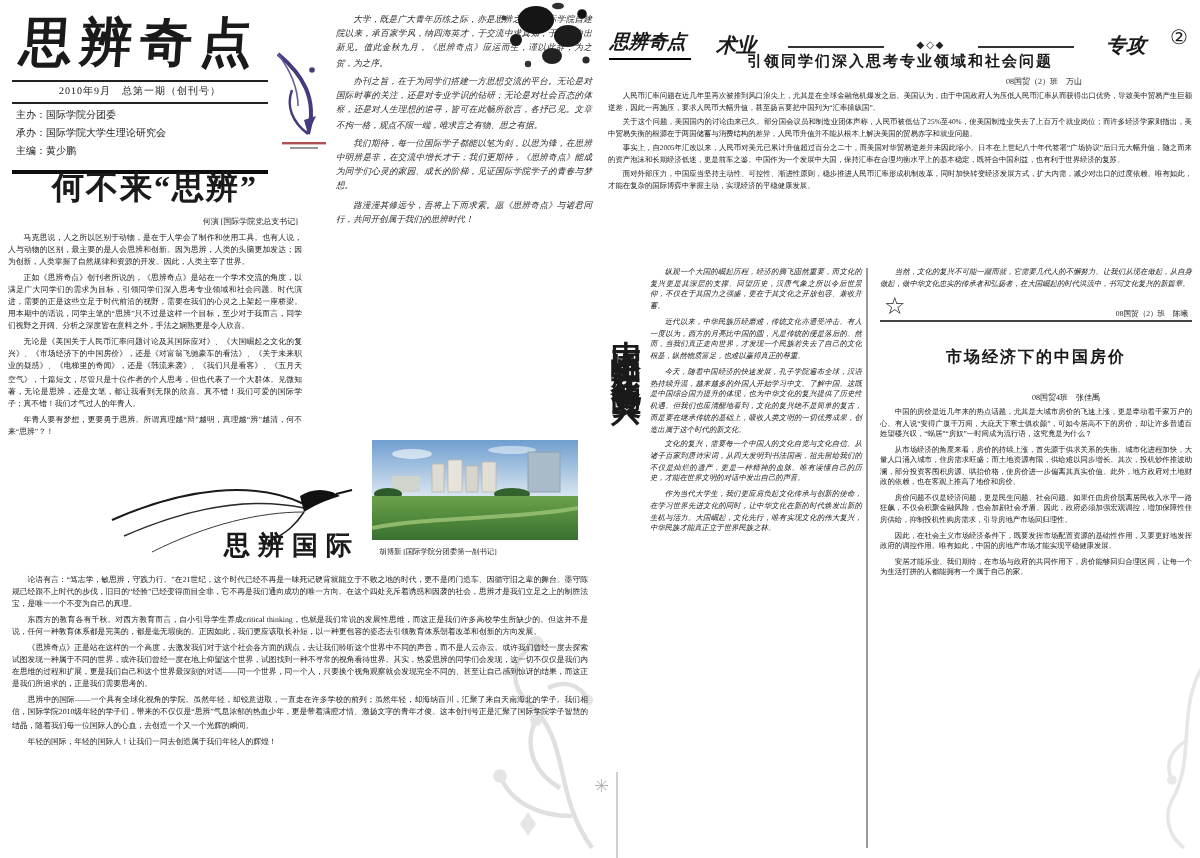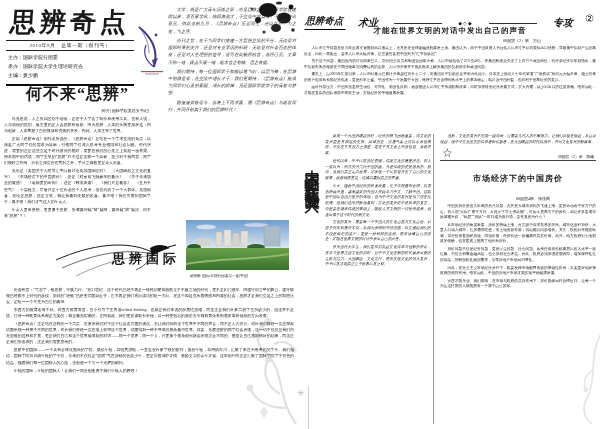--- a/index.html
+++ b/index.html
@@ -20,21 +20,21 @@
   .logo{left:133px;top:23px;}
   .preface{left:168px;top:6px;width:128px;z-index:1;}
   .preface h3{margin:0 0 4px 0;font-size:10px;letter-spacing:6px;text-align:center;font-weight:bold;}
   .preface p{font-size:4.3px;line-height:1.68;font-style:italic;color:#2b2b2b;}
   .ink{left:246px;top:0px;z-index:2;}
   .lead{left:4px;top:84px;width:147px;z-index:1;}
   .lead h2{margin:0;font-size:16px;text-align:center;letter-spacing:1px;font-weight:bold;}
   .lead .byline{font-size:4px;text-align:right;margin:3px 2px 3px 0;text-indent:0;color:#222;}
   .lead p{font-size:3.9px;line-height:1.55;}
   .phoenix{left:52px;top:236px;z-index:1;}
-  .sec-title{left:96px;top:250px;width:100px;text-align:center;font-size:13px;font-weight:bold;
+  .sec-title{left:96px;top:264px;width:100px;text-align:center;font-size:13px;font-weight:bold;
              letter-spacing:4px;z-index:1;}
   .photo{left:186px;top:220px;z-index:1;}
   .photo-cap{left:144px;top:273px;width:150px;font-size:3.7px;text-align:center;color:#222;z-index:1;}
   .intl-body{left:6px;top:287px;width:288px;z-index:1;}
   .intl-body p{font-size:3.9px;line-height:1.55;}
   .floral{z-index:0;}
   
   #page2{position:absolute;left:300px;top:0;width:300px;height:429px;}
   .p2-name{left:5px;top:15px;font-size:9.5px;font-weight:bold;font-style:italic;
            border-bottom:1.5px solid #000;padding:0 3px 1px 0;transform:skewX(-4deg);}
@@ -190,21 +190,21 @@
     <div class="abs p2-motto">
       <span class="mword">术业</span>
       <span class="mline"></span>
       <span class="morn">◆◇◆</span>
       <span class="mline"></span>
       <span class="mword">专攻</span>
     </div>
     <div class="abs p2-pagenum">②</div>
 
     <div class="abs exA jp">
-      <h2>才能在世界文明的对话中发出自己的声音</h2>
+      <h2>引领同学们深入思考专业领域和社会问题</h2>
       <div class="byline">08国贸（2）班　万山</div>
       <p>人民币汇率问题在近几年里再次被推到风口浪尖上，尤其是在全球金融危机爆发之后。美国认为，由于中国政府人为压低人民币汇率从而获得出口优势，导致美中贸易产生巨额逆差，因此一再施压，要求人民币大幅升值，甚至扬言要把中国列为“汇率操纵国”。</p>
       <p>关于这个问题，美国国内的讨论由来已久。部分国会议员和制造业团体声称，人民币被低估了25%至40%，使美国制造业失去了上百万个就业岗位；而许多经济学家则指出，美中贸易失衡的根源在于两国储蓄与消费结构的差异，人民币升值并不能从根本上解决美国的贸易赤字和就业问题。</p>
       <p>事实上，自2005年汇改以来，人民币对美元已累计升值超过百分之二十，而美国对华贸易逆差并未因此缩小。日本在上世纪八十年代签署“广场协议”后日元大幅升值，随之而来的资产泡沫和长期经济低迷，更是前车之鉴。中国作为一个发展中大国，保持汇率在合理均衡水平上的基本稳定，既符合中国利益，也有利于世界经济的复苏。</p>
       <p>面对外部压力，中国应当坚持主动性、可控性、渐进性原则，稳步推进人民币汇率形成机制改革，同时加快转变经济发展方式，扩大内需，减少对出口的过度依赖。唯有如此，才能在复杂的国际博弈中掌握主动，实现经济的平稳健康发展。</p>
     </div>
 
     <div class="abs divider"></div>
 
     <div class="abs culture jp">

